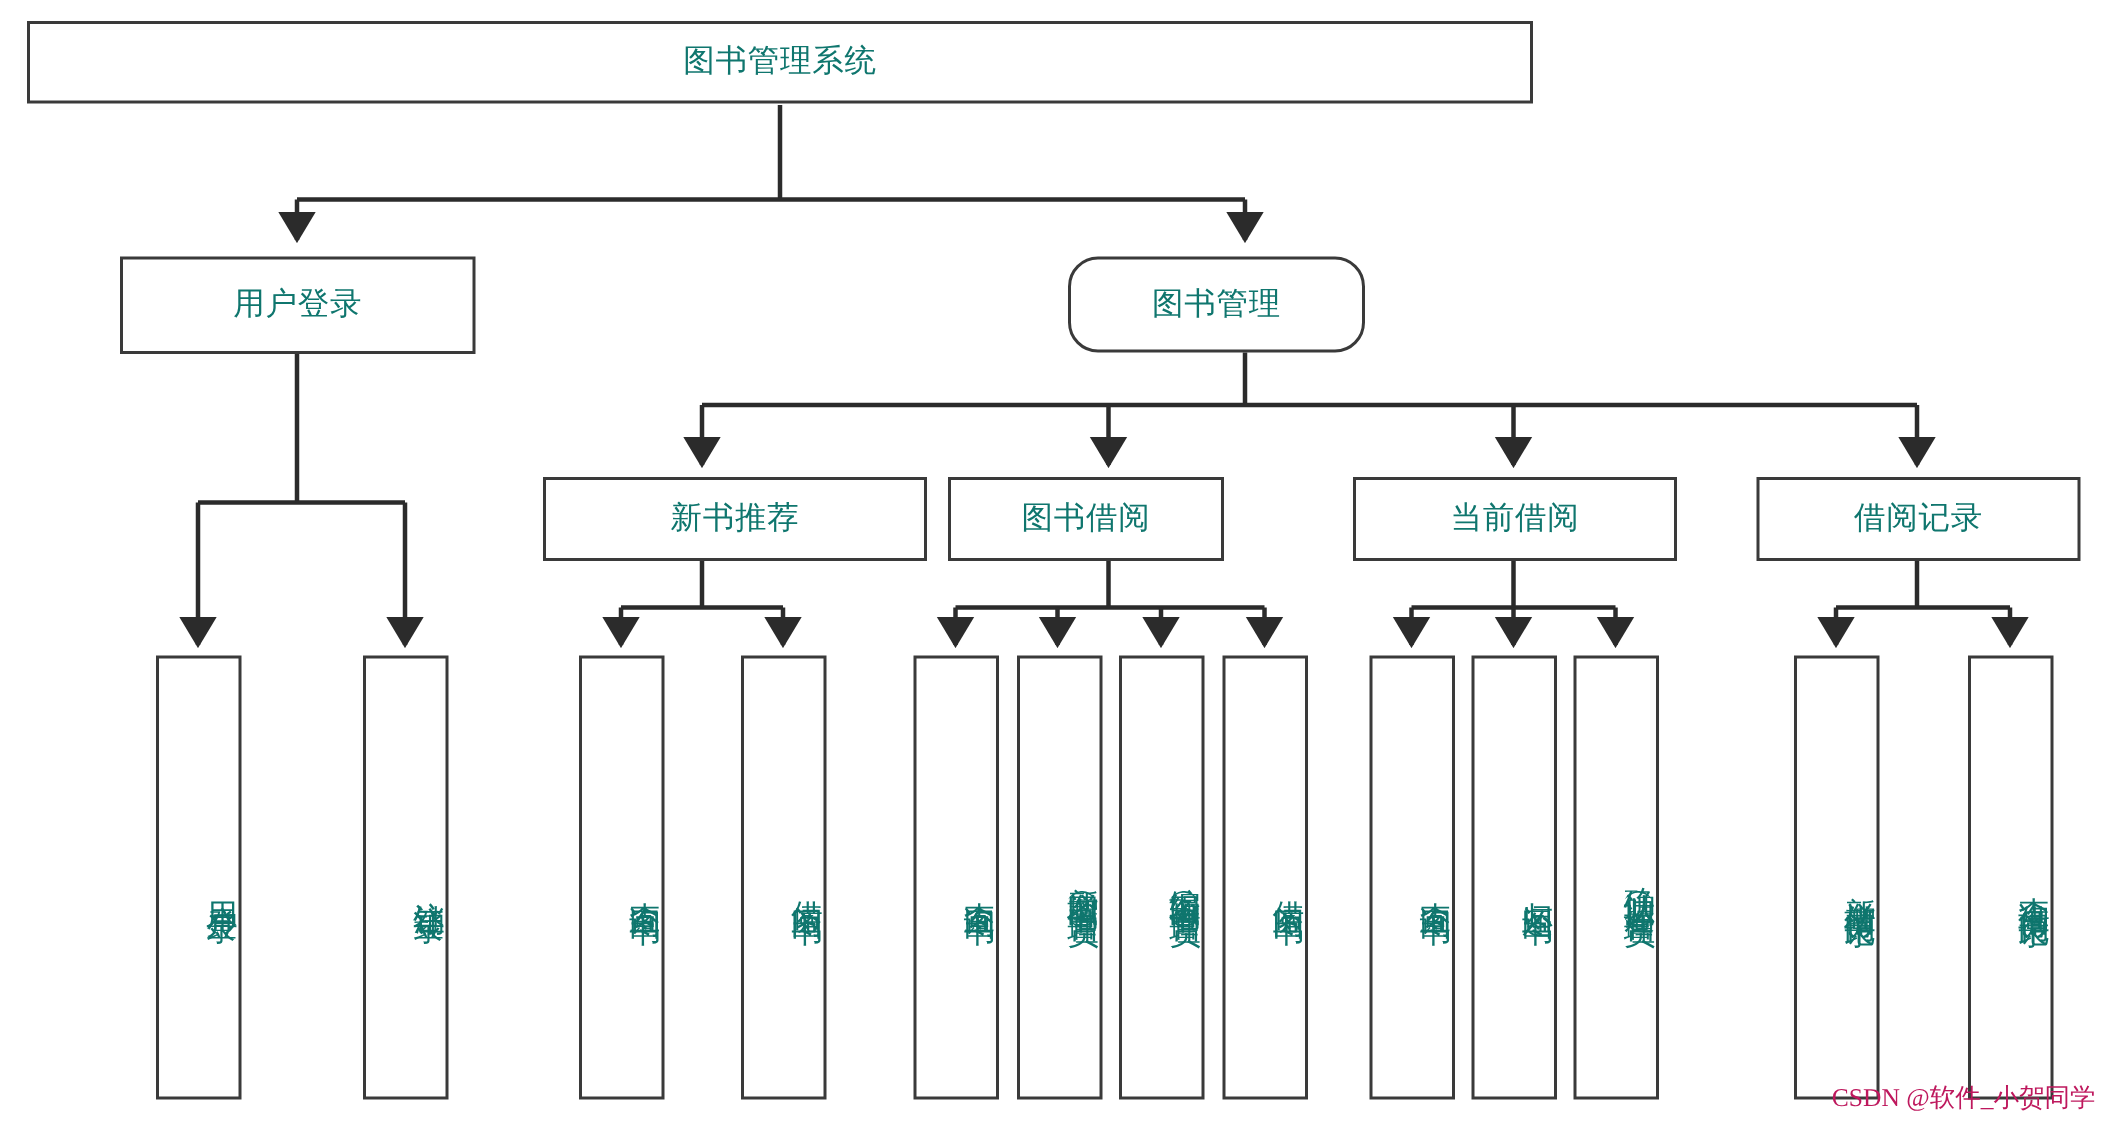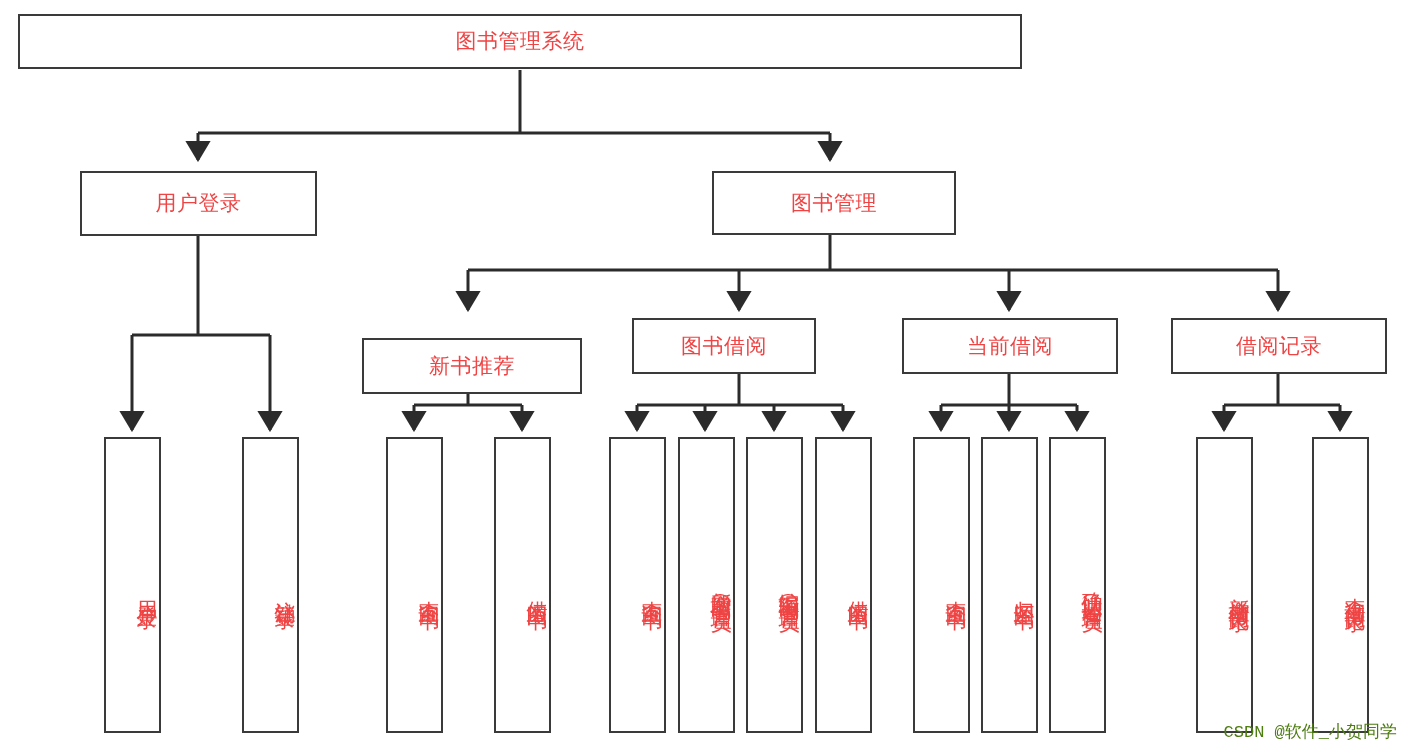--- a/index.html
+++ b/index.html
@@ -27,21 +27,21 @@
     height: 747px;
   }
   .node {
     position: absolute;
     box-sizing: border-box;
     background: #ffffff;
     border: 2px solid #3a3a3a;
     display: flex;
     align-items: center;
     justify-content: center;
-    color: #ef4444;
+    color: #0f766e;
     text-align: center;
     line-height: 1.18;
   }
   .node.horizontal {
     font-size: 21px;
     letter-spacing: 0.5px;
   }
   .node.vertical {
     writing-mode: vertical-rl;
     text-orientation: upright;
@@ -55,22 +55,22 @@
     padding-top: 6px;
   }
   .node .label {
     display: block;
   }
   .watermark {
     position: absolute;
     right: 8px;
     bottom: 4px;
     font-size: 17px;
-    color: #4d7c0f;
-    font-family: Liberation Mono, monospace;
+    color: #be185d;
+    font-family: Liberation Serif, serif;
     white-space: nowrap;
     pointer-events: none;
   }
 </style>
 </head>
 <body>
 
 <div id="diagram-root">
 
   <svg class="connectors" viewBox="0 0 1405 747" xmlns="http://www.w3.org/2000/svg">
@@ -123,25 +123,25 @@
     </g>
   </svg>
 
   <div class="node horizontal" style="left:18px; top:14px; width:1004px; height:55px;">
     <span class="label">图书管理系统</span>
   </div>
 
   <div class="node horizontal" style="left:80px; top:171px; width:237px; height:65px;">
     <span class="label">用户登录</span>
   </div>
-  <div class="node horizontal" style="left:712px; top:171px; width:244px; height:64px;">
+  <div class="node horizontal" style="left:712px; top:171px; width:198px; height:64px;border-radius:20px;">
     <span class="label">图书管理</span>
   </div>
 
-  <div class="node horizontal" style="left:362px; top:318px; width:220px; height:56px;margin-top:20px;">
+  <div class="node horizontal" style="left:362px; top:318px; width:256px; height:56px;">
     <span class="label">新书推荐</span>
   </div>
   <div class="node horizontal" style="left:632px; top:318px; width:184px; height:56px;">
     <span class="label">图书借阅</span>
   </div>
   <div class="node horizontal" style="left:1171px; top:318px; width:216px; height:56px;">
     <span class="label">借阅记录</span>
   </div>
   <div class="node horizontal" style="left:902px; top:318px; width:216px; height:56px;">
     <span class="label">当前借阅</span>

